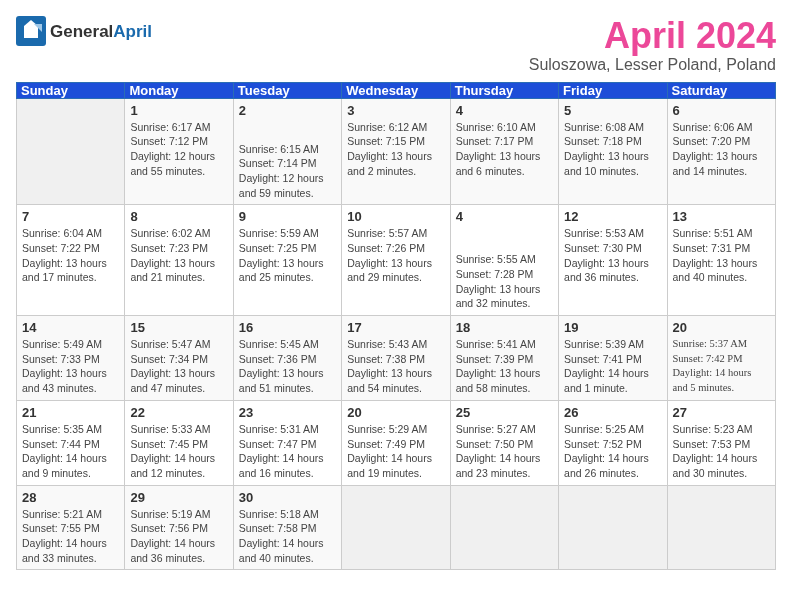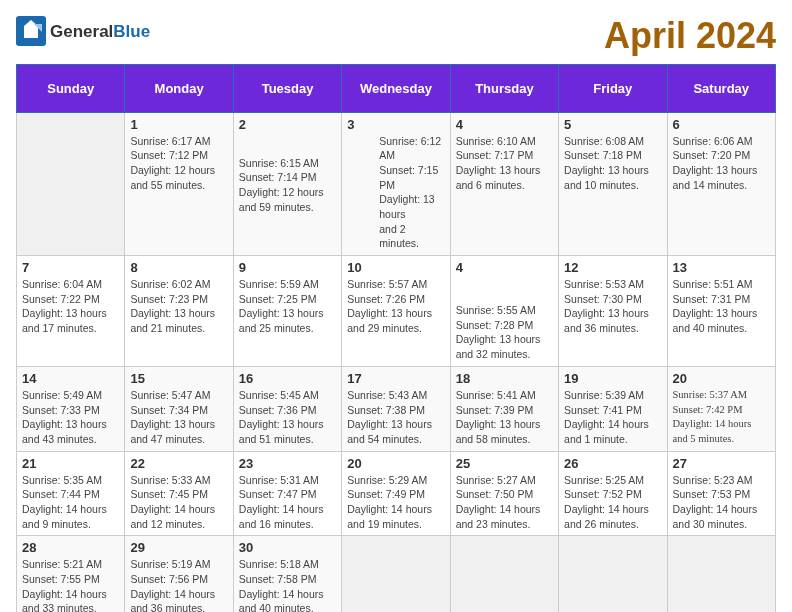--- a/index.html
+++ b/index.html
@@ -20,37 +20,37 @@
       display: flex;
       align-items: center;
       gap: 4px;
     }
     .title-block {
       text-align: right;
     }
     .calendar-title {
       font-size: 36px;
       font-weight: bold;
-      color: #a16207;
+      color: #ec4899;
       line-height: 1.1;
     }
     .calendar-subtitle {
       font-size: 16px;
       color: #555;
     }
     table {
       width: 100%;
       border-collapse: collapse;
       font-size: 11px;
     }
     thead th {
-      background-color: #6d28d9;
+      background-color: #1d4ed8;
       color: #fff;
-      padding: 16px 4px;
-      text-align: center;
+      padding: 0 4px;
+      text-align: left;
       font-size: 13px;
       font-weight: bold;
       border: 1px solid #2a6db5;
     }
     tbody td {
       border: 1px solid #ccc;
       vertical-align: top;
       padding: 4px 5px;
       width: 107px;
       min-height: 80px;
@@ -83,26 +83,27 @@
 
 <div class="header">
   <div class="logo">
     <svg width="30" height="30" viewBox="0 0 30 30">
       <rect x="0" y="0" width="30" height="30" fill="#1a6aad" rx="3"></rect>
       <polygon points="8,22 22,22 22,10 15,4 8,10" fill="white"></polygon>
       <polygon points="18,8 26,8 26,16" fill="#a0c8e8"></polygon>
     </svg>
     <div>
       <div style="line-height:1;">
-        <span style="font-size:17px;font-weight:bold;color:#333;">General</span><span style="font-size:17px;font-weight:bold;color:#1a6aad;">Blue</span>
+        <span style="font-size:17px;font-weight:bold;color:#333;">General</span><span style="font-size:17px;font-weight:bold;color:#1a6aad;">April</span>
       </div>
     </div>
   </div>
   <div class="title-block">
     <div class="calendar-title">April 2024</div>
+    <div class="calendar-subtitle">Suloszowa, Lesser Poland, Poland</div>
   </div>
 </div>
 
 <table>
   <thead>
     <tr id="header-row">
         <th>Sunday</th>
         <th>Monday</th>
         <th>Tuesday</th>
         <th>Wednesday</th>
@@ -123,21 +124,21 @@
         </td>
         <td>
           <span class="day-number">2</span>
           <div class="day-info" style="white-space: pre-line; margin-top: 24px;">Sunrise: 6:15 AM
 Sunset: 7:14 PM
 Daylight: 12 hours
 and 59 minutes.</div>
         </td>
         <td>
           <span class="day-number">3</span>
-          <div class="day-info" style="white-space: pre-line; margin-left: 32px;">Sunrise: 6:12 AM
+          <div class="day-info" style="white-space: pre-line;">Sunrise: 6:12 AM
 Sunset: 7:15 PM
 Daylight: 13 hours
 and 2 minutes.</div>
         </td>
         <td>
           <span class="day-number">4</span>
           <div class="day-info" style="white-space: pre-line;">Sunrise: 6:10 AM
 Sunset: 7:17 PM
 Daylight: 13 hours
 and 6 minutes.</div>

